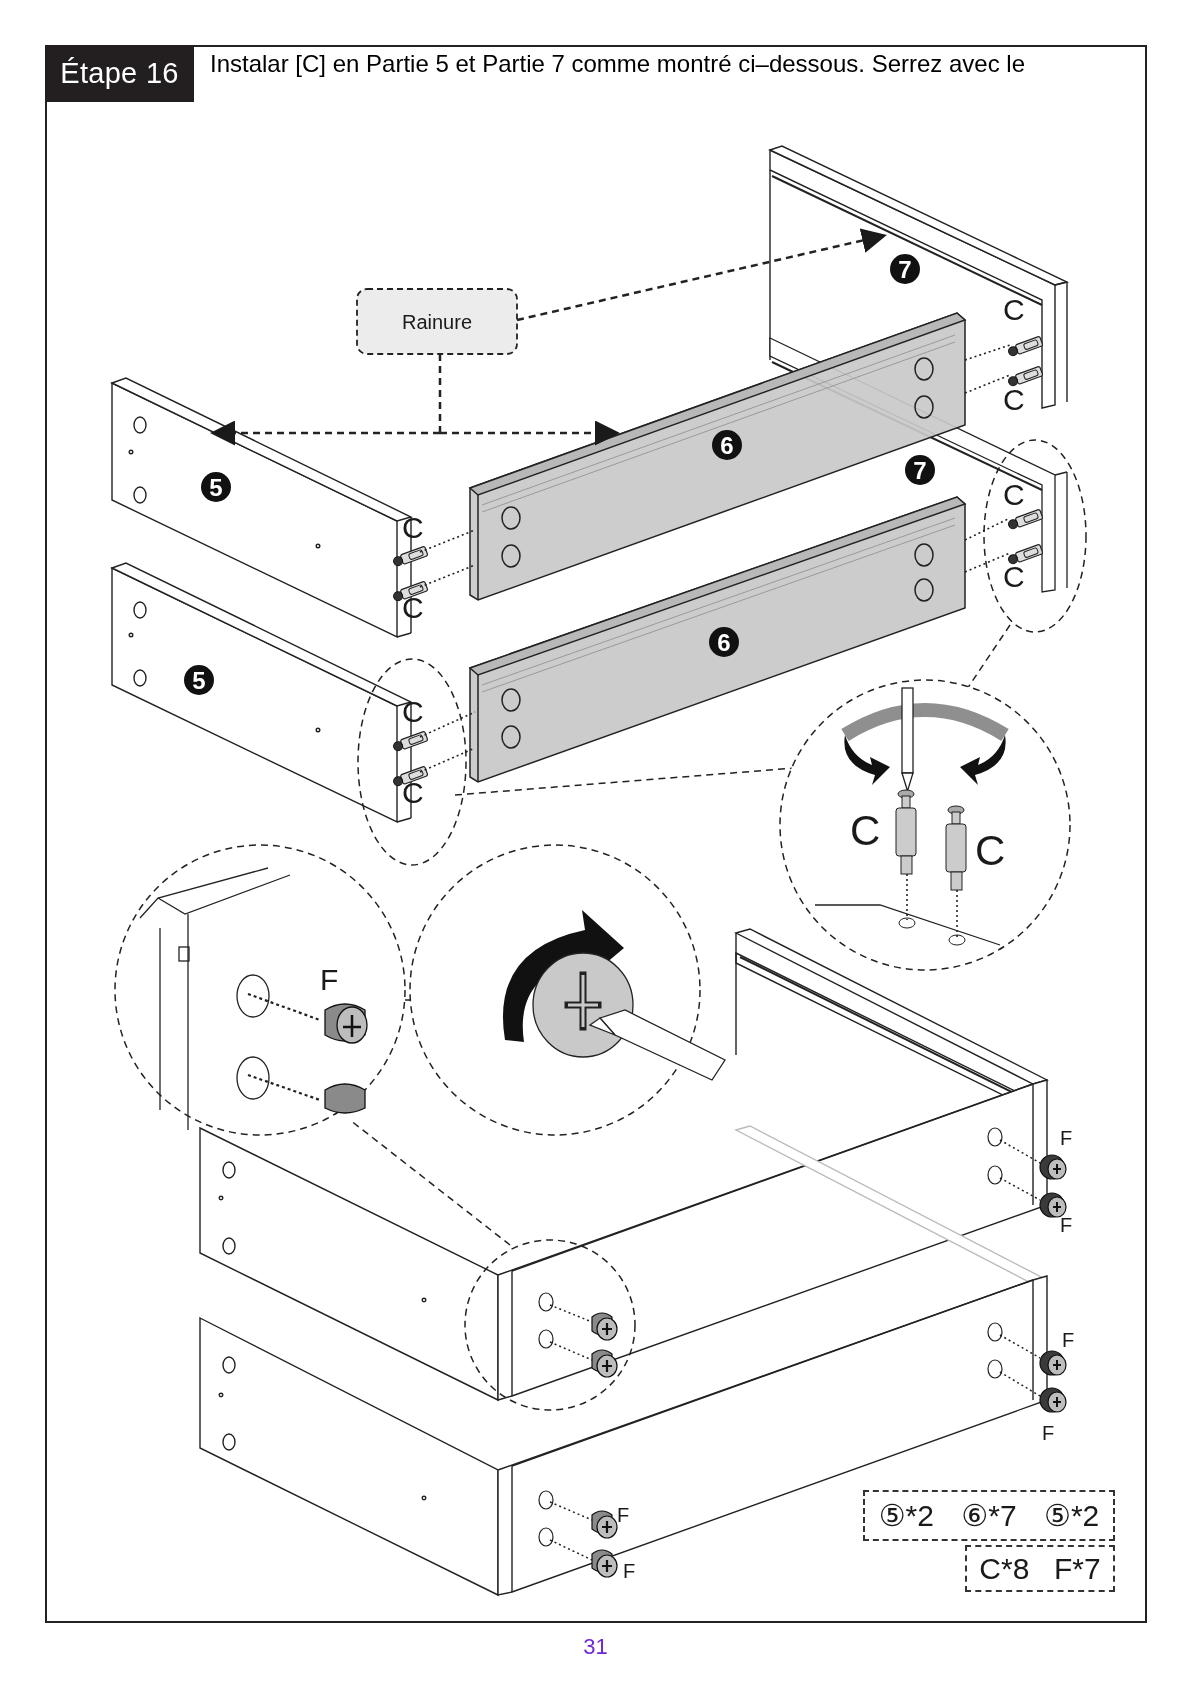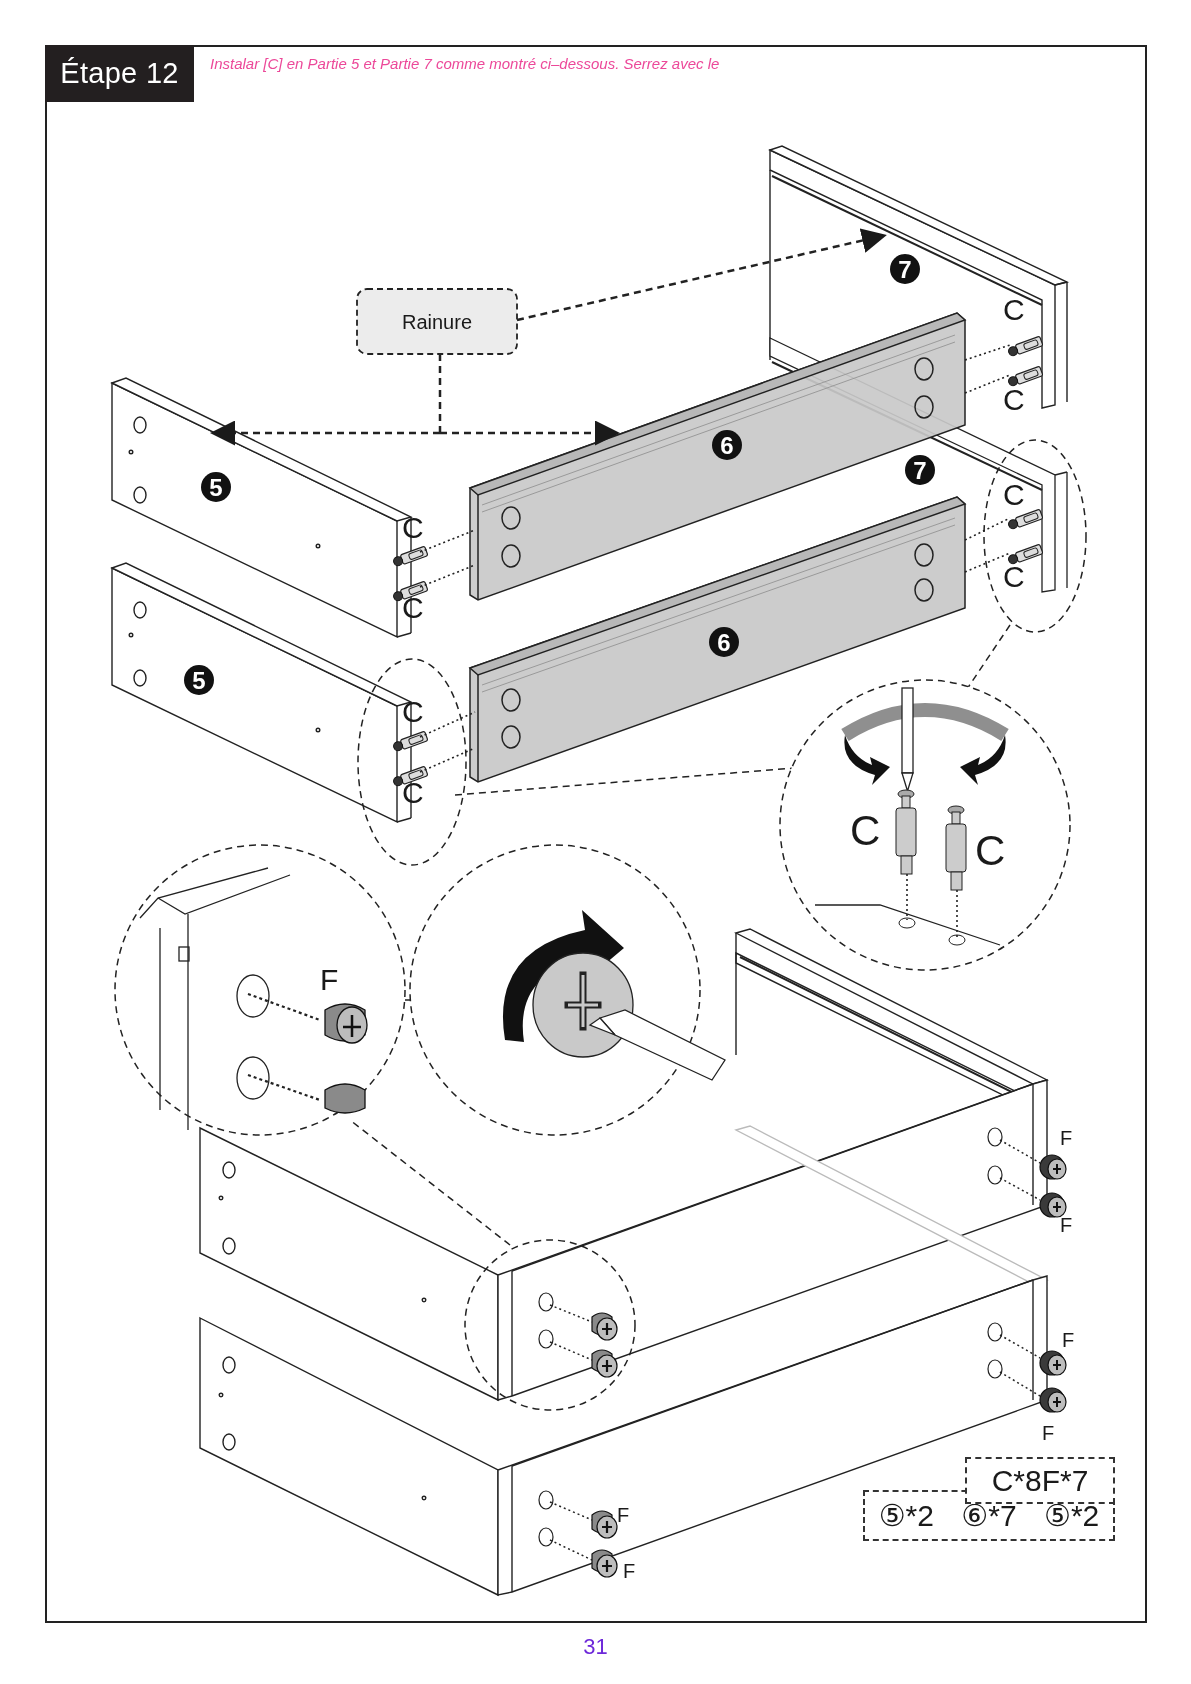--- a/index.html
+++ b/index.html
@@ -4,37 +4,37 @@
 <style>
   html, body { margin: 0; padding: 0; background: #ffffff; }
   body { width: 1191px; height: 1684px; position: relative; overflow: hidden;
          font-family: "Liberation Sans", "DejaVu Sans", sans-serif; color: #1a1a1a; }
   .frame { position: absolute; left: 45px; top: 45px; width: 1098px; height: 1574px;
            border: 2px solid #222; box-sizing: content-box; }
   .badge { position: absolute; left: 45px; top: 45px; width: 149px; height: 57px;
            background: #231f20; color: #fff; font-size: 29px; line-height: 57px;
            text-align: center; letter-spacing: 0.3px; z-index: 3; }
   .instructions { position: absolute; left: 210px; top: 50px; width: 920px; z-index: 3; }
-  .instructions div { font-size: 15px; line-height: 28px; color: #ec4899; white-space: nowrap; font-style: italic; }
+  .instructions div { font-size: 24px; line-height: 28px; color: #000000; white-space: nowrap; }
   svg.diagram { position: absolute; left: 0; top: 0; z-index: 2; }
   .page-number { position: absolute; left: 0; width: 1191px; top: 1634px; text-align: center;
                  font-size: 22px; color: #6d28d9; }
   .legend-box { position: absolute; border: 2px dashed #333; box-sizing: border-box;
                 font-size: 30px; color: #1a1a1a; display: flex; align-items: center;
                 justify-content: space-around; background: #fff; z-index: 3; }
   .legend-1 { left: 863px; top: 1490px; width: 252px; height: 51px; }
-  .legend-2 { left: 965px; top: 1457px; width: 150px; height: 47px; justify-content: center; }
+  .legend-2 { left: 965px; top: 1545px; width: 150px; height: 47px; }
   .legend-box span { white-space: nowrap; }
 </style>
 </head>
 <body>
 
 <div class="frame"></div>
 
-<div class="badge">Étape 12</div>
+<div class="badge">Étape 16</div>
 
 <div class="instructions">
   <div>Instalar [C] en Partie 5 et Partie 7 comme montré ci–dessous. Serrez avec le</div>
 </div>
 
 <svg class="diagram" width="1191" height="1684" viewBox="0 0 1191 1684" xmlns="http://www.w3.org/2000/svg">
   <defs>
     <marker id="arrowHead" markerWidth="10" markerHeight="10" refX="8" refY="5" orient="auto">
       <path d="M0,0 L10,5 L0,10 Z" fill="#1a1a1a"></path>
     </marker>

